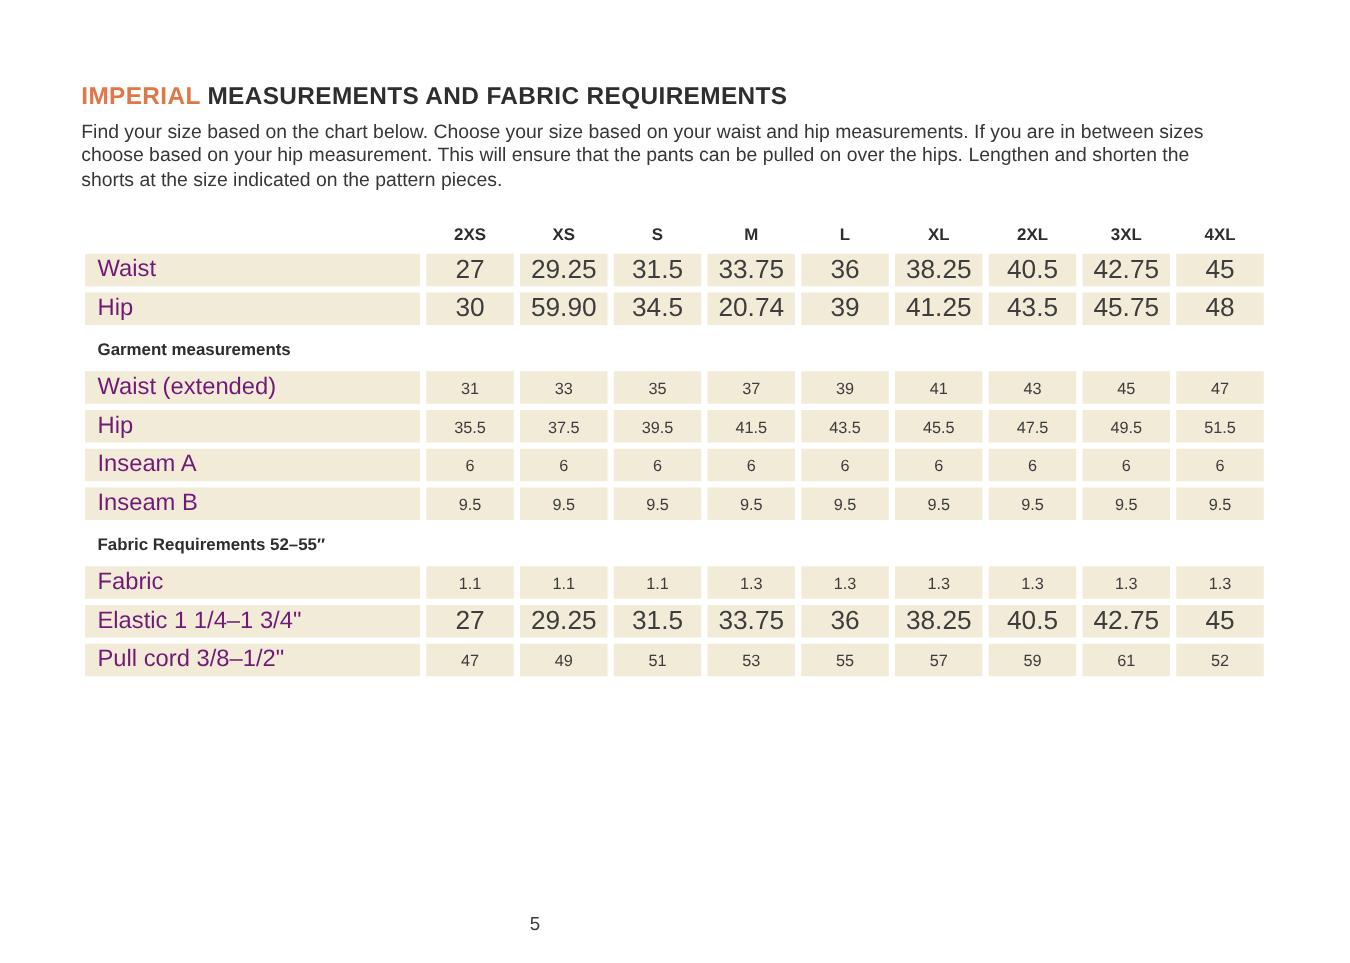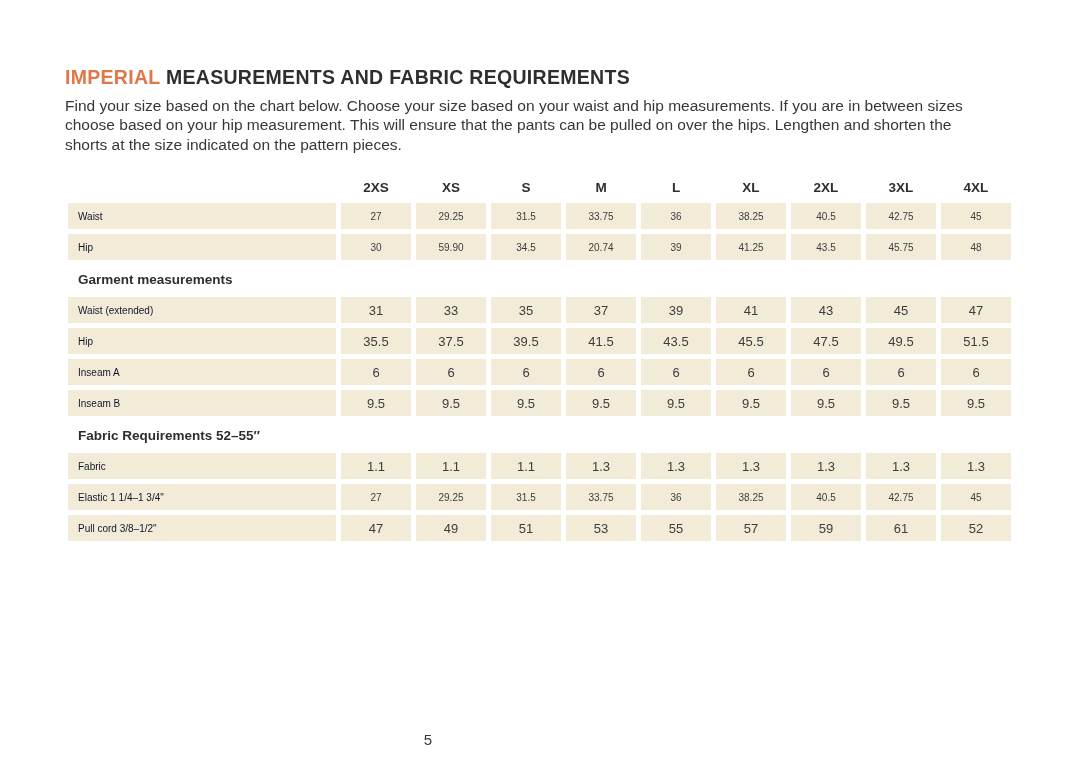--- a/index.html
+++ b/index.html
@@ -23,39 +23,39 @@
   .intro{margin:0;font-size:15.5px;line-height:19.4px;color:#373737;}
   .intro .line{display:block;white-space:nowrap;}
 
   .size-table{margin-top:21px;margin-left:3px;}
   .trow{display:flex;height:26px;margin-bottom:5px;}
   .label-cell{
     width:268px;
     box-sizing:border-box;
     display:flex;align-items:center;
     padding-left:10px;
-    font-size:10px;
-    color:#0f172a;
+    font-size:19px;
+    color:#701a75;
   }
   .val-cell{
     width:70px;margin-left:5px;
     display:flex;align-items:center;justify-content:center;
     color:#3d3d3d;
   }
   .filled{background:#f2ebd8;}
   .header-row{height:24px;margin-bottom:4px;}
   .header-row .label-cell{font-weight:bold;font-size:13.5px;color:#000000;margin-top:34px;}
   .size-head{font-weight:bold;font-size:13.5px;color:#2e2e2e;}
   .section-row{height:26px;margin-top:6px;margin-bottom:5px;text-align:right;}
   .section-heading{
     display:flex;align-items:center;
     padding-left:10px;
     font-weight:bold;font-size:13.5px;color:#2e2e2e;
   }
-  .nums-lg .val-cell{font-size:10px;}
+  .nums-lg .val-cell{font-size:21px;}
   .nums-sm .val-cell{font-size:13px;}
   .page-number{
     position:absolute;left:0;bottom:22px;width:100%;
     text-align:center;font-size:15px;color:#3a3a3a;
   }
 </style>
 </head>
 <body>
 
 <div class="page">

